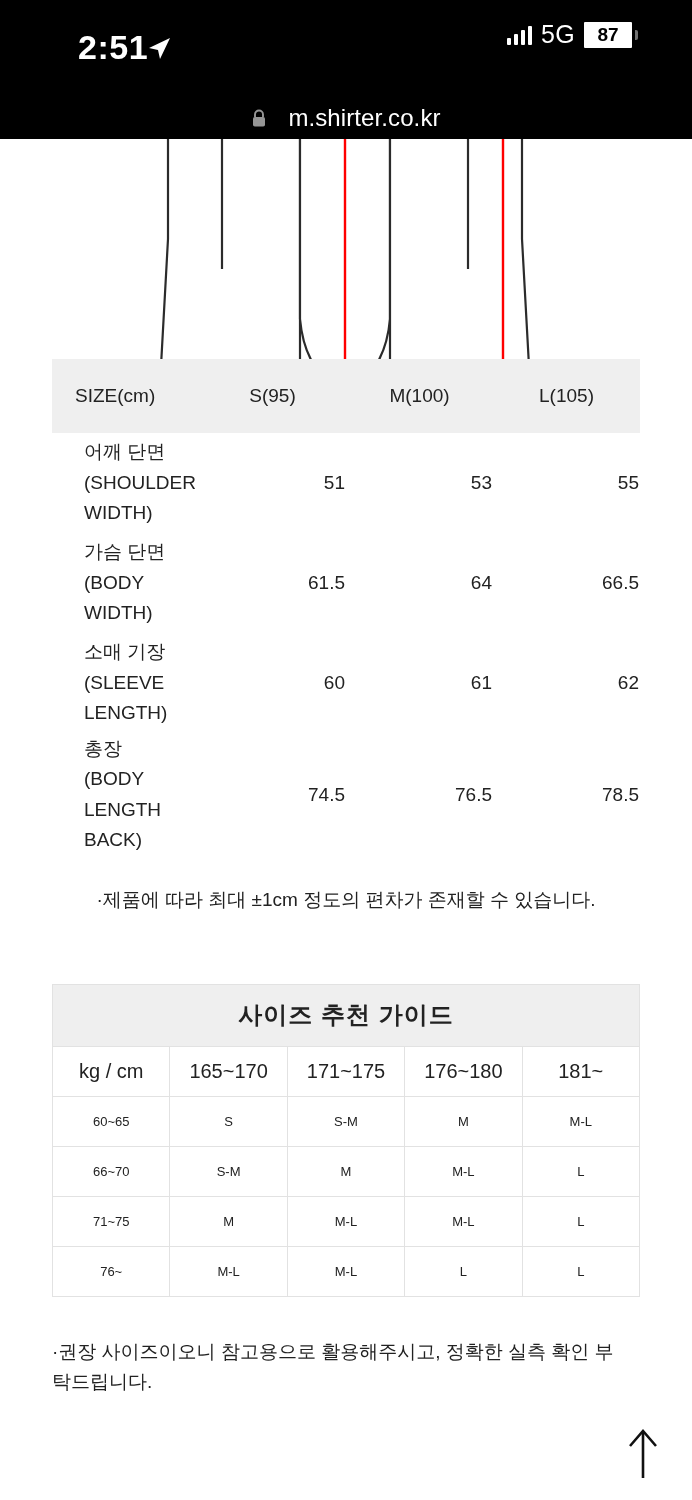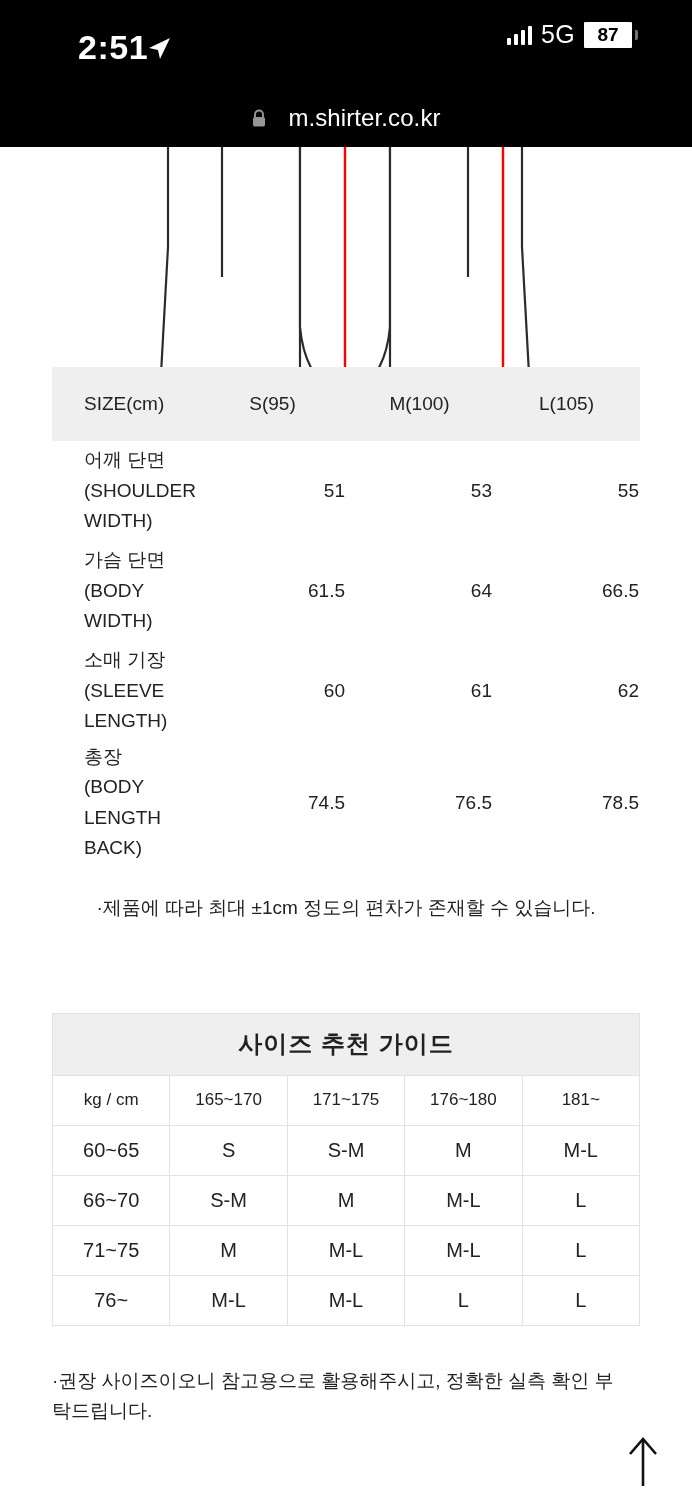--- a/index.html
+++ b/index.html
@@ -93,21 +93,21 @@
 
   
   .urlbar {
     height: 42px;
     background: #000000;
     display: flex;
     align-items: center;
     justify-content: center;
     gap: 21px;
     color: #ffffff;
-    padding-bottom: 8px;
+    padding-bottom: 0;
   }
   .urlbar .lock {
     width: 16px;
     height: 19px;
     position: relative;
     opacity: 0.72;
   }
   .url-text {
     font-size: 24px;
     font-weight: 500;
@@ -138,21 +138,21 @@
     background: #efefef;
     font-size: 19px;
     font-weight: normal;
     color: #222;
     height: 72px;
     text-align: center;
     border: none;
   }
   .meas-table thead th.first {
     text-align: left;
-    padding-left: 32px;
+    padding-left: 23px;
   }
   .meas-table tbody td {
     font-size: 19px;
     color: #222;
     height: 98px;
     text-align: right;
     vertical-align: middle;
     border: none;
   }
   .meas-table tbody td.first {
@@ -164,21 +164,21 @@
 
   .note-1 {
     margin: 30px 52px 0 52px;
     font-size: 19px;
     color: #222;
     text-align: center;
   }
 
   
   .guide-wrap {
-    margin: 92px 52px 0 52px;
+    margin: 71px 52px 0 52px;
     width: 588px;
   }
   .guide-title {
     background: #efefef;
     height: 62px;
     display: flex;
     align-items: center;
     justify-content: center;
     font-size: 24px;
     font-weight: bold;
@@ -190,25 +190,25 @@
   }
   table.guide {
     width: 588px;
     border-collapse: collapse;
     table-layout: fixed;
   }
   table.guide td {
     border: 1px solid #e2e2e2;
     height: 47px;
     text-align: center;
+    font-size: 13px;
+    color: #222;
+  }
+  table.guide tr.head td {
     font-size: 20px;
-    color: #222;
-  }
-  table.guide tr.head td {
-    font-size: 17px;
   }
 
   .note-2 {
     margin: 40px 52px 0 52px;
     font-size: 19px;
     color: #222;
     line-height: 1.62;
     width: 578px;
   }
 

